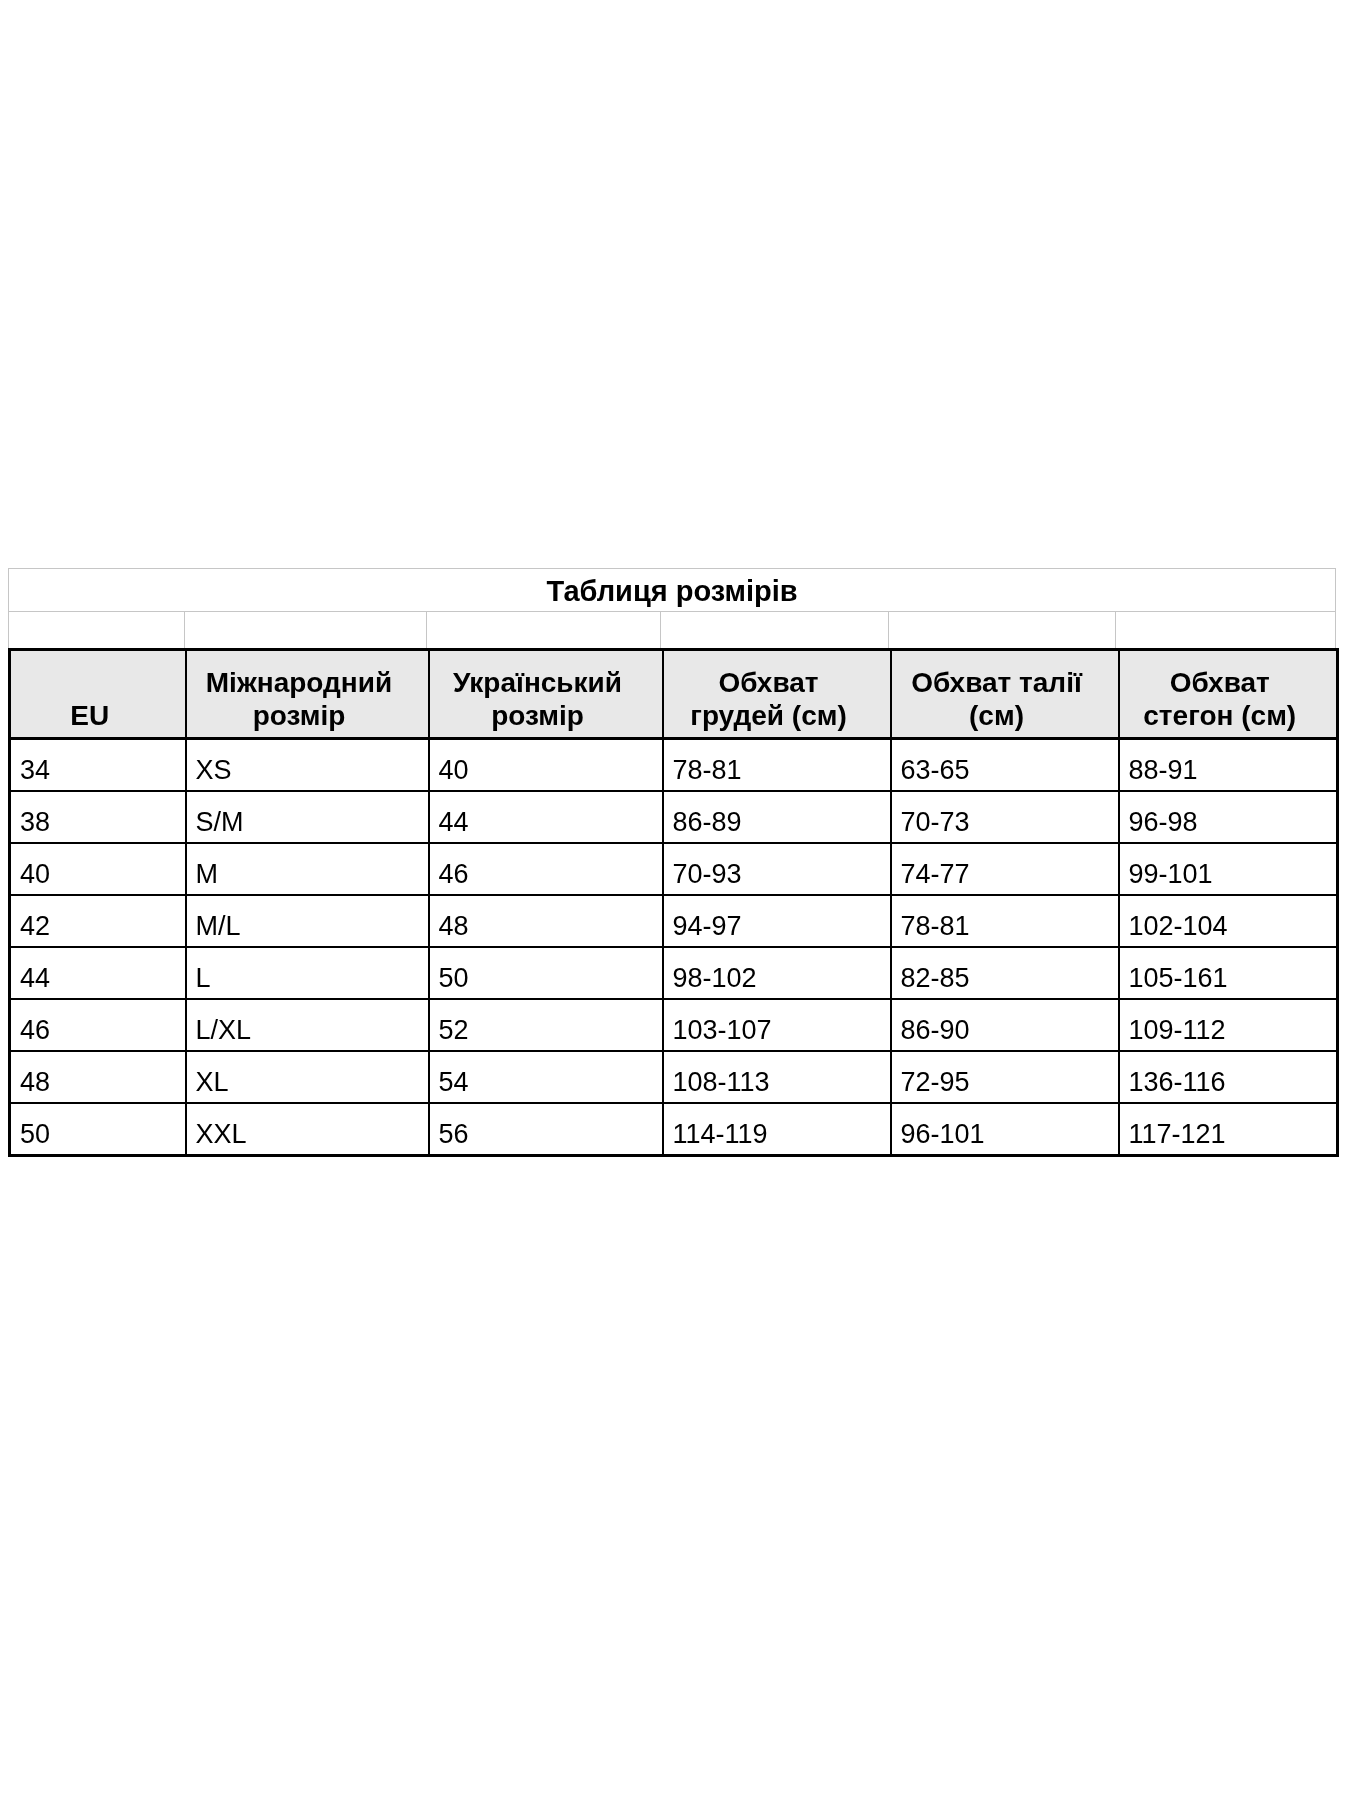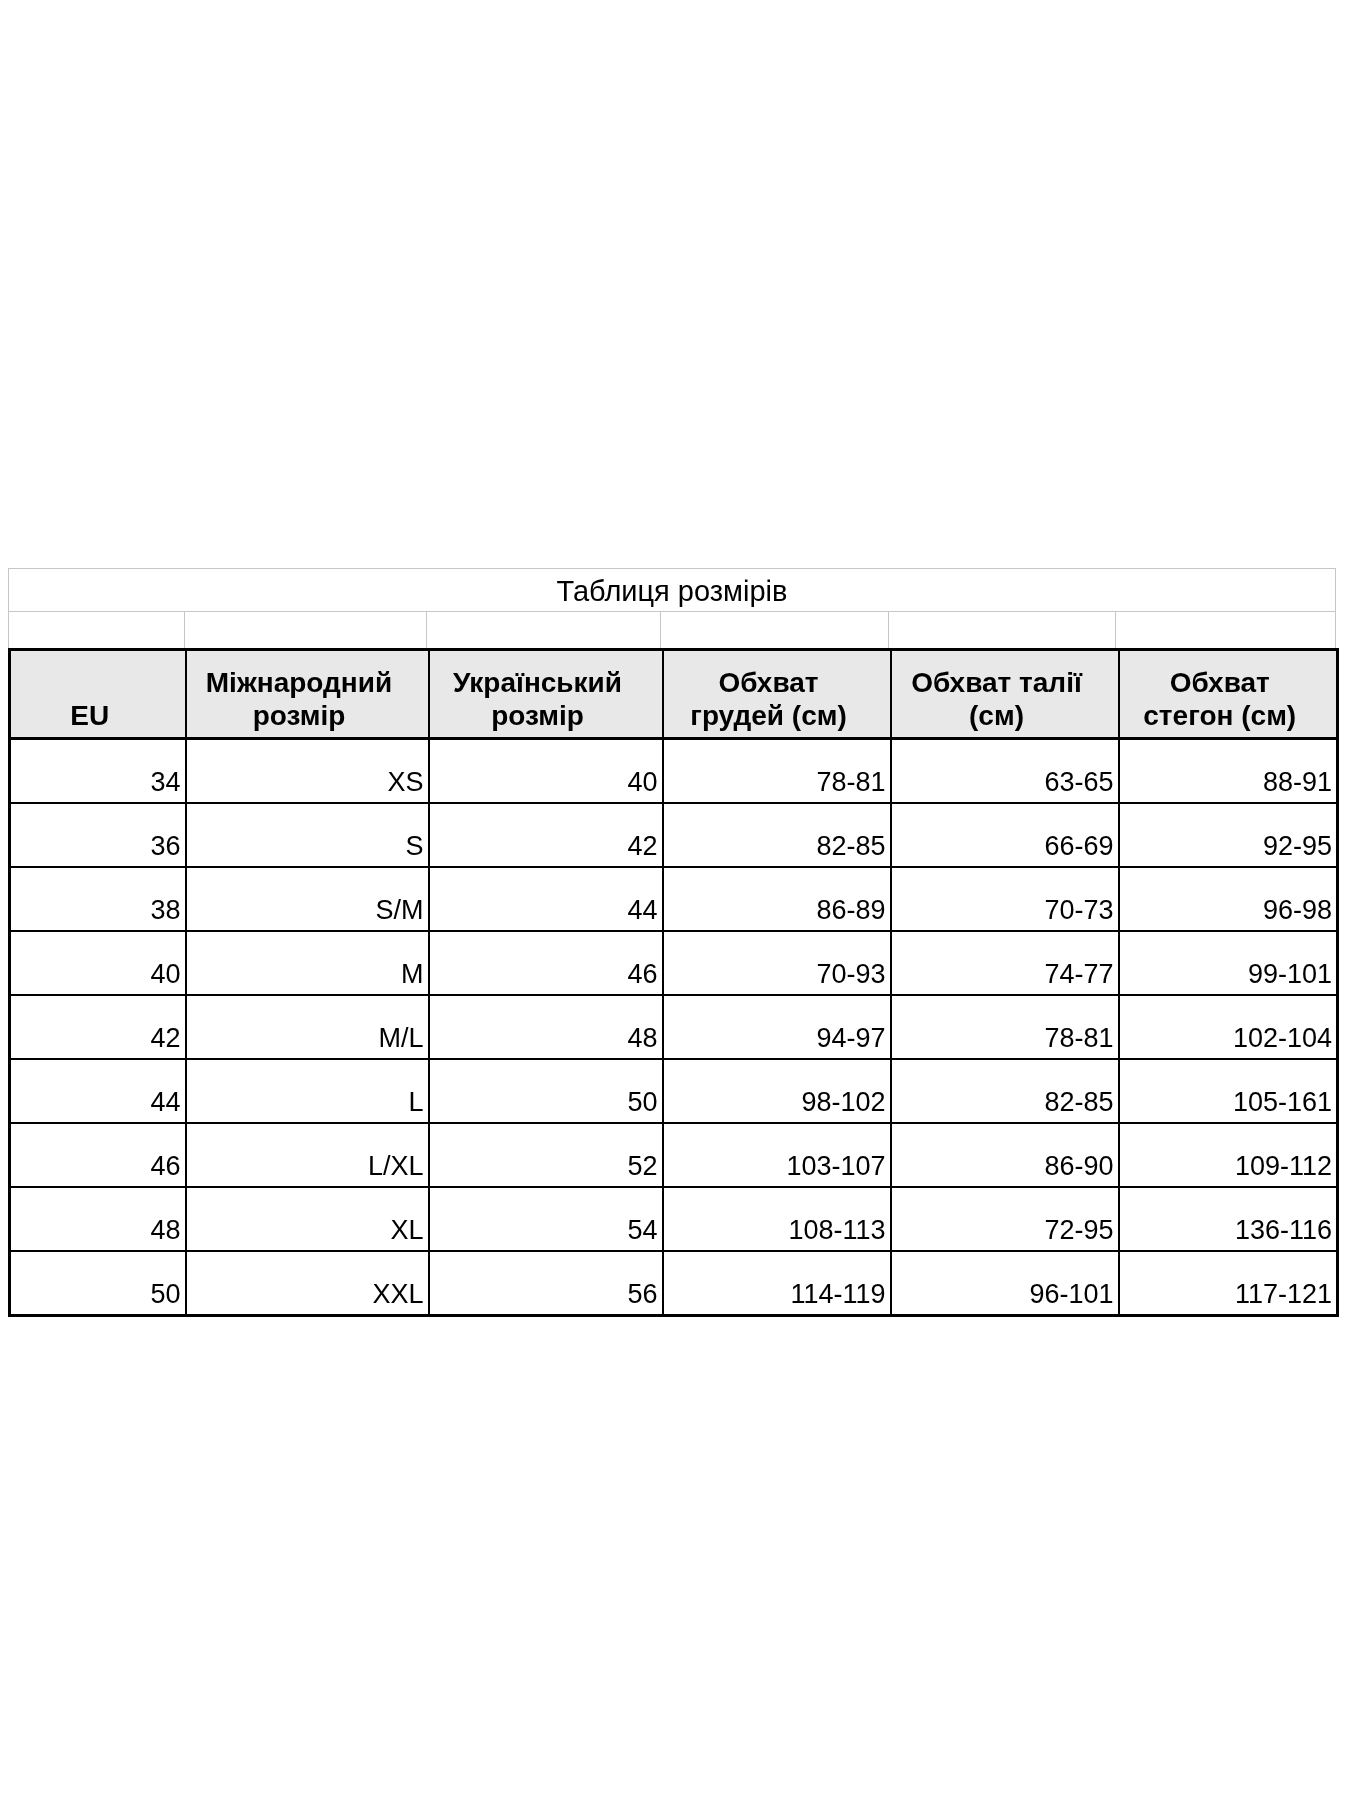--- a/index.html
+++ b/index.html
@@ -24,21 +24,21 @@
   .title-row {
     box-sizing: border-box;
     width: 1328px;
     height: 44px;
     border: 1px solid var(--grid-light, #c6c6c6);
     display: flex;
     align-items: center;
     justify-content: center;
   }
   .title-row span {
-    font-weight: normal;
+    font-weight: bold;
     font-size: 29px;
     line-height: 1;
     padding-top: 2px;
   }
   
   .spacer-row {
     box-sizing: border-box;
     width: 1328px;
     height: 36px;
     border-left: 1px solid var(--grid-light, #c6c6c6);
@@ -81,23 +81,23 @@
     text-align: center;
     vertical-align: bottom;
     padding: 2px 20px 5px 4px;
     white-space: pre-line;
   }
   .size-table td {
     border: 2px solid var(--grid-dark, #000);
     height: 44px;
     font-size: 27px;
     line-height: 1.05;
-    text-align: right;
+    text-align: left;
     vertical-align: bottom;
-    padding: 12px 4px 6px 9px;
+    padding: 0 4px 6px 9px;
     background: #ffffff;
   }
 </style>
 </head>
 <body style="--header-bg: #e8e8e8; --grid-dark: #000000; --grid-light: #c6c6c6; --text-color: #000000;">
 
 <div class="chart-wrap">
 
   <div class="title-row">
     <span>Таблиця розмірів</span>
@@ -139,28 +139,20 @@
     <tbody>
         <tr>
           <td>34</td>
           <td>XS</td>
           <td>40</td>
           <td>78-81</td>
           <td>63-65</td>
           <td>88-91</td>
         </tr>
         <tr>
-          <td>36</td>
-          <td>S</td>
-          <td>42</td>
-          <td>82-85</td>
-          <td>66-69</td>
-          <td>92-95</td>
-        </tr>
-        <tr>
           <td>38</td>
           <td>S/M</td>
           <td>44</td>
           <td>86-89</td>
           <td>70-73</td>
           <td>96-98</td>
         </tr>
         <tr>
           <td>40</td>
           <td>M</td>

